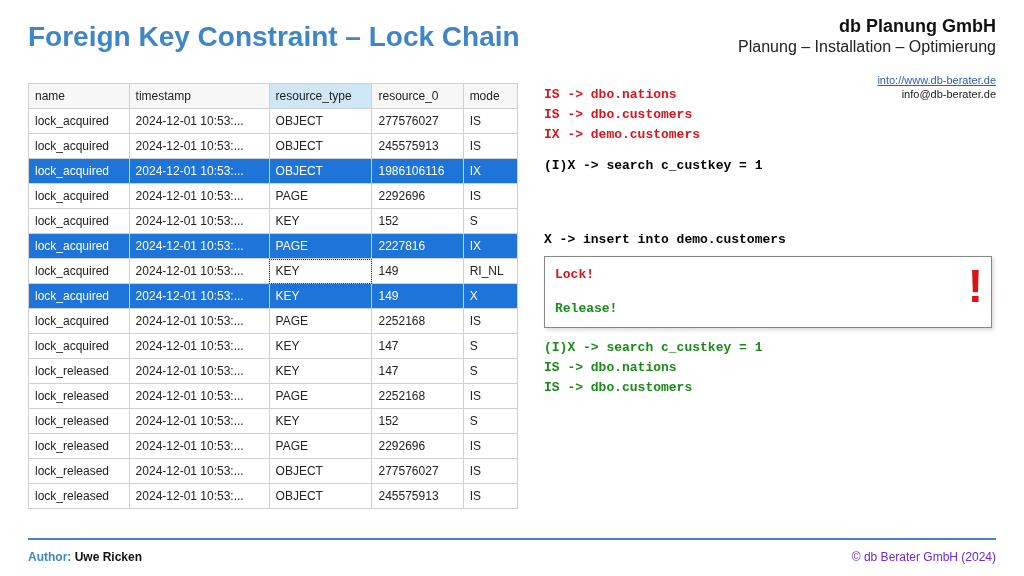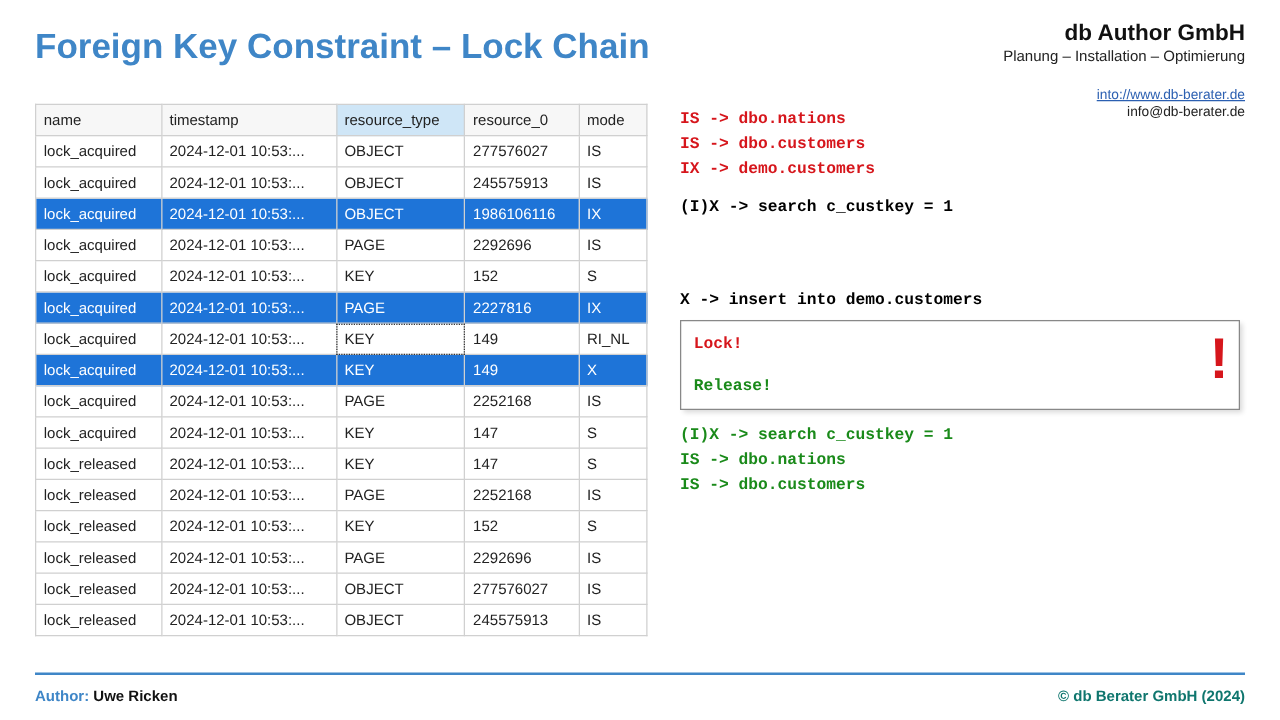--- a/index.html
+++ b/index.html
@@ -1,21 +1,21 @@
 <!DOCTYPE html>
 <html><head>
 <meta charset="utf-8">
 <style>
   * { box-sizing: border-box; margin: 0; padding: 0; }
   html, body { width: 1024px; height: 576px; font-family: "Segoe UI", Arial, sans-serif; background: #fff; overflow: hidden; }
   .slide { width: 1024px; height: 576px; position: relative; padding: 18px 28px 0 28px; }
   .page-title { font-size: 28px; font-weight: 700; color: #3f86c7; margin-top: 3px; line-height: 1.15; }
   .corner { position: absolute; top: 16px; right: 28px; text-align: right; }
   .corner .company { font-size: 18px; font-weight: 700; color: #111; }
-  .corner .tagline { font-size: 12px; color: #222; margin-top: 1px; }
+  .corner .tagline { font-size: 16px; color: #222; margin-top: 1px; }
   .corner .url { display: block; margin-top: 18px; font-size: 11px; color: #2b5fb1; text-decoration: underline; }
   .corner .email { font-size: 11px; color: #222; margin-top: 2px; }
   .content { display: flex; margin-top: 30px; gap: 26px; }
   .left { flex: 0 0 490px; }
   .right { flex: 1; padding-top: 2px; }
 
   
   table { border-collapse: collapse; width: 100%; font-size: 12px; padding-left: 39px; }
   th, td { border: 1px solid #d0d0d0; padding: 4px 6px; text-align: left; height: 24px; line-height: 16px; color: #222; }
   th { background: #f7f7f7; font-weight: 400; }
@@ -30,28 +30,28 @@
   .green { color: #1a8a1a; }
   .black { color: #000; }
   .box { border: 1px solid #888; padding: 8px 10px; margin: 6px 0 10px 0; position: relative; width: 448px; box-shadow: 2px 2px 4px rgba(0,0,0,0.15); }
   .bang { position: absolute; right: 8px; top: 16px; color: #d6161c; font-size: 46px; font-weight: 900; font-family: Arial, sans-serif; line-height: 0.6; }
 
   
   .footer-line { position: absolute; left: 28px; right: 28px; bottom: 36px; height: 2px; background: #3f86c7; }
   .footer { position: absolute; left: 28px; right: 28px; bottom: 12px; display: flex; justify-content: space-between; font-size: 12px; align-items: center; }
   .footer .author-label { color: #3f86c7; font-weight: 700; }
   .footer .author-name { color: #111; font-weight: 700; }
-  .footer .copyright { color: #0f766e; font-weight: 700; }
+  .footer .copyright { color: #6d28d9; font-weight: 400; }
 </style>
 </head>
 <body>
 
 <div class="slide">
   <div class="corner">
-    <div class="company">db Author GmbH</div>
+    <div class="company">db Planung GmbH</div>
     <div class="tagline">Planung – Installation – Optimierung</div>
     <a class="url">into://www.db-berater.de</a>
     <div class="email">info@db-berater.de</div>
   </div>
 
   <h1 class="page-title">Foreign Key Constraint – Lock Chain</h1>
 
   <div class="content">
     <div class="left">
       <table>

